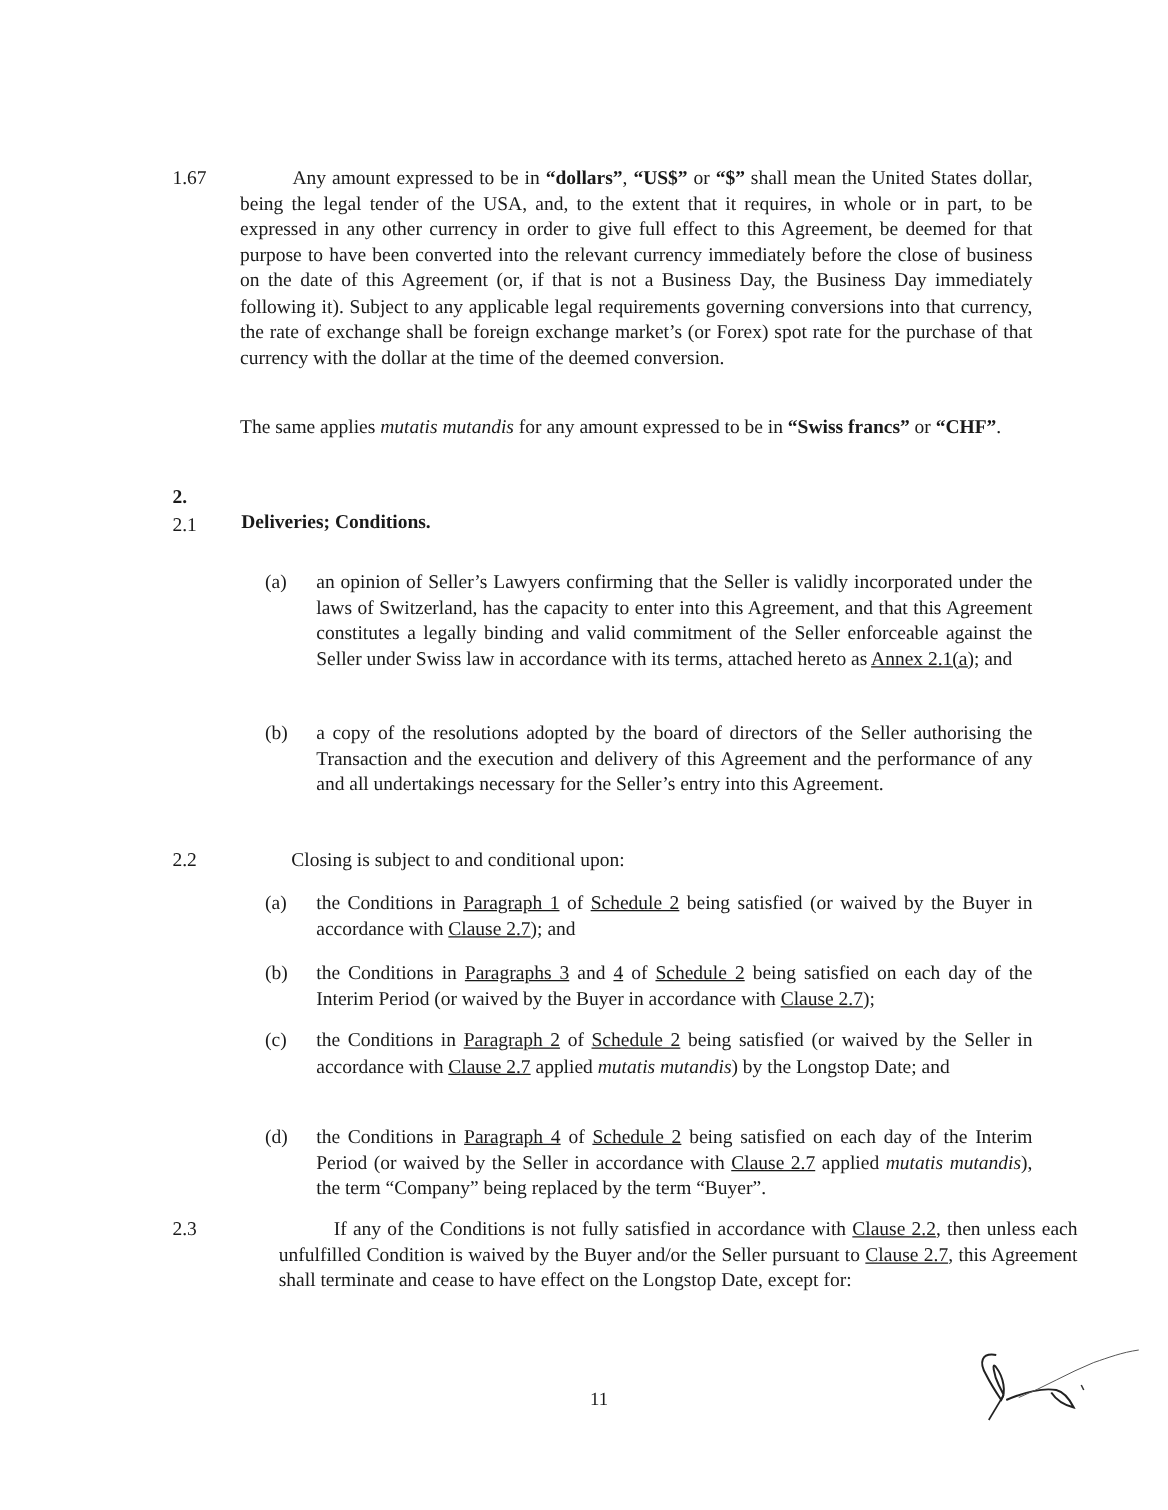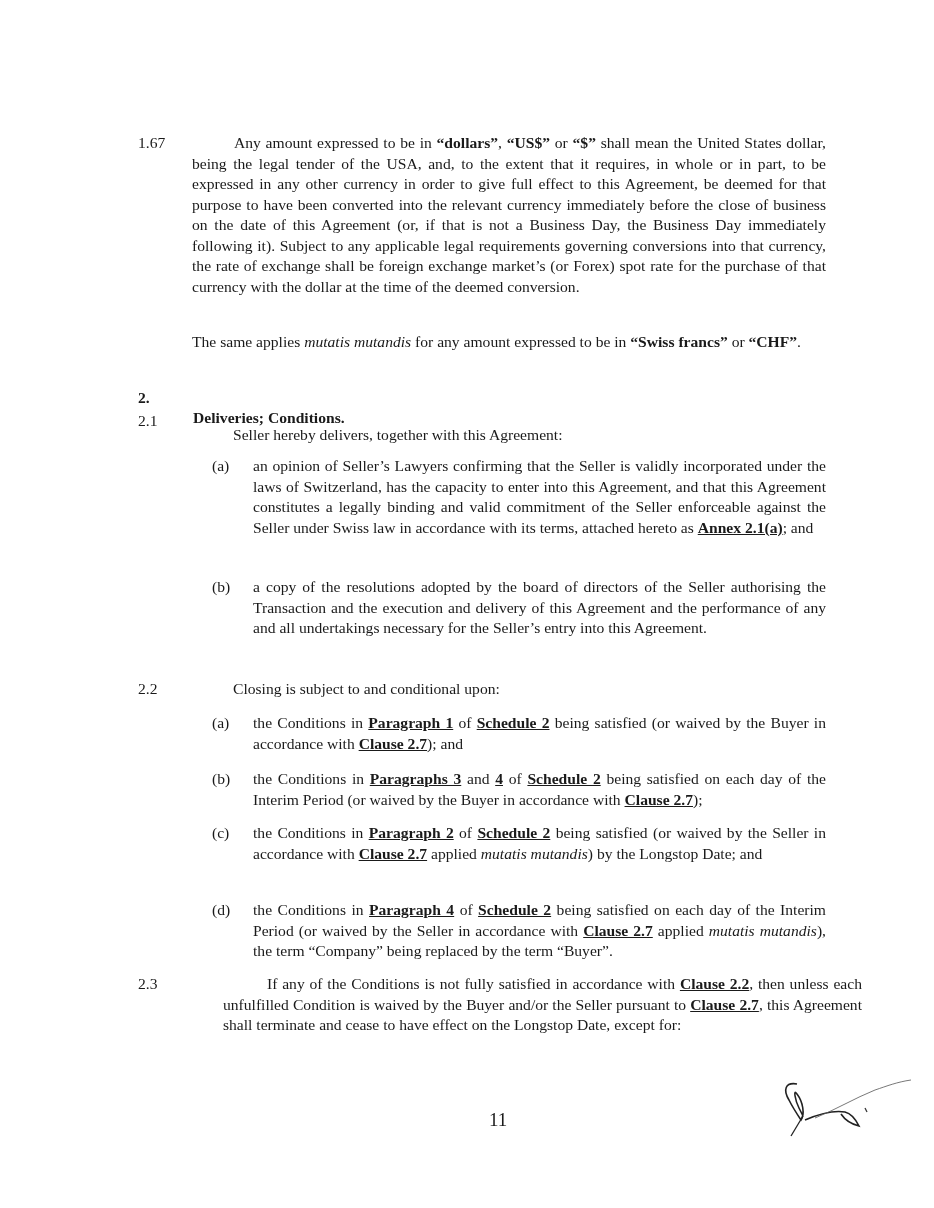--- a/index.html
+++ b/index.html
@@ -5,47 +5,46 @@
   html, body { margin: 0; padding: 0; background: #ffffff; }
   body {
     width: 934px; height: 1208px; position: relative; overflow: hidden;
     font-family: "Liberation Serif", "DejaVu Serif", serif;
     color: #1a1a1a; font-size: 15.6px; line-height: 20.5px;
   }
   .page { position: absolute; left: 0; top: 0; width: 934px; height: 1208px; }
   .num { position: absolute; left: 138px; }
   .blk { position: absolute; text-align: justify; }
   .blk p { margin: 0; }
-  .u { text-decoration: underline; font-weight: bold; }
+  .u { text-decoration: underline; }
   .b { font-weight: bold; }
   .i { font-style: italic; }
   .sub-label { position: absolute; left: 212px; }
   .sub-text { position: absolute; left: 253px; width: 573px; text-align: justify; }
-  .page-number { position: absolute; left: 489px; top: 1110px; font-size: 19px; }
+  .page-number { position: absolute; left: 472px; top: 1110px; font-size: 15px; }
   .signature { position: absolute; left: 775px; top: 1078px; width: 145px; height: 75px; }
 </style>
 </head>
 <body>
 
 <div class="page">
 
   <div class="num" style="top:133px">1.67</div>
   <div class="blk" style="left:192px; top:133px; width:634px; text-indent:42px;">
     <p><span>Any amount expressed to be in </span><span class="b">“dollars”</span><span>, </span><span class="b">“US$”</span><span> or </span><span class="b">“$”</span><span> shall mean the United States dollar, being the legal tender of the USA, and, to the extent that it requires, in whole or in part, to be expressed in any other currency in order to give full effect to this Agreement, be deemed for that purpose to have been converted into the relevant currency immediately before the close of business on the date of this Agreement (or, if that is not a Business Day, the Business Day immediately following it). Subject to any applicable legal requirements governing conversions into that currency, the rate of exchange shall be foreign exchange market’s (or Forex) spot rate for the purchase of that currency with the dollar at the time of the deemed conversion.</span></p>
   </div>
 
   <div class="blk" style="left:192px; top:332px; width:634px;">
     <p><span>The same applies </span><span class="i">mutatis mutandis</span><span> for any amount expressed to be in </span><span class="b">“Swiss francs”</span><span> or </span><span class="b">“CHF”</span><span>.</span></p>
   </div>
 
   <div class="num b" style="top:388px">2.</div>
   <div class="blk b" style="left:193px; top:388px;margin-top:20px;">Deliveries; Conditions.</div>
 
   <div class="num" style="top:411px">2.1</div>
-  <div class="blk" style="left:233px; top:425px;">Seller hereby delivers, together with this Agreement:</div>
 
   <div class="sub-label" style="top:456px">(a)</div>
   <div class="sub-text" style="top:456px">
     <span>an opinion of Seller’s Lawyers confirming that the Seller is validly incorporated under the laws of Switzerland, has the capacity to enter into this Agreement, and that this Agreement constitutes a legally binding and valid commitment of the Seller enforceable against the Seller under Swiss law in accordance with its terms, attached hereto as </span><span class="u">Annex 2.1(a)</span><span>; and</span>
   </div>
 
   <div class="sub-label" style="top:577px">(b)</div>
   <div class="sub-text" style="top:577px">
     <span>a copy of the resolutions adopted by the board of directors of the Seller authorising the Transaction and the execution and delivery of this Agreement and the performance of any and all undertakings necessary for the Seller’s entry into this Agreement.</span>
   </div>

